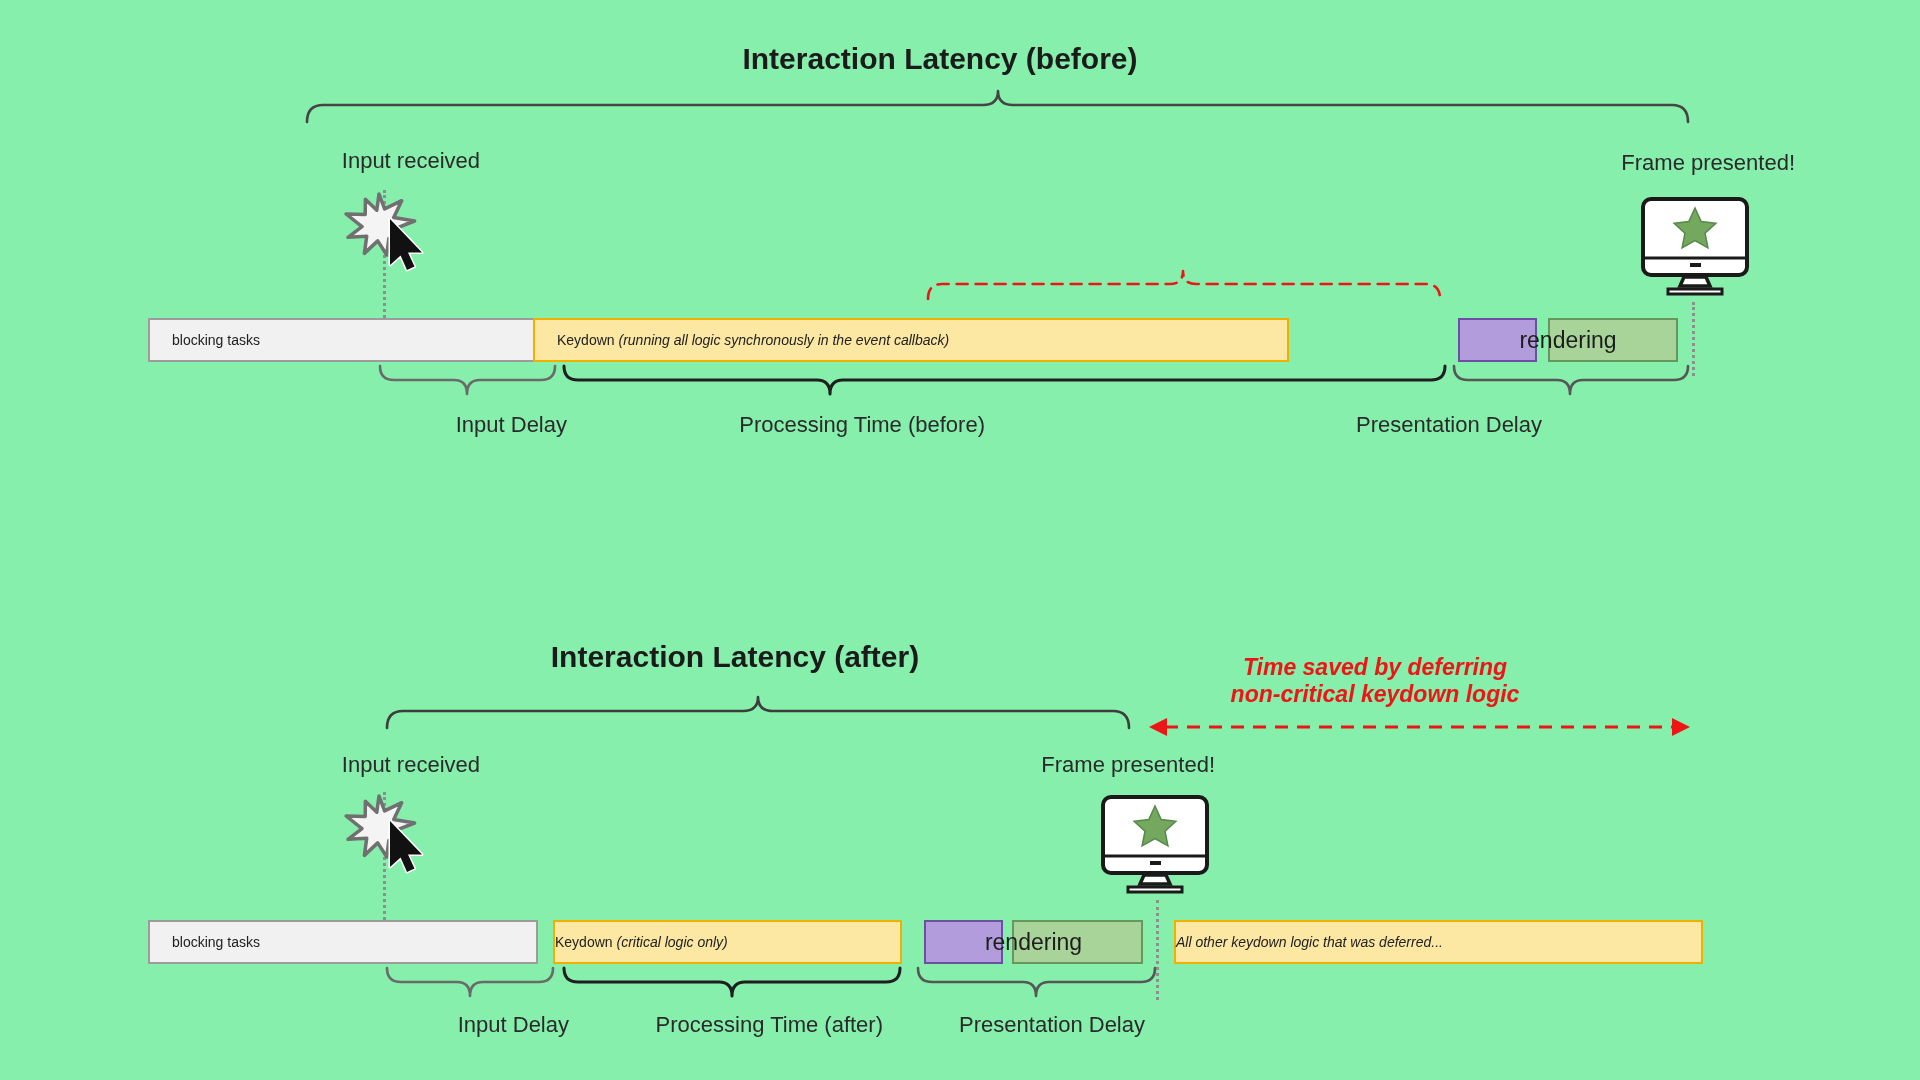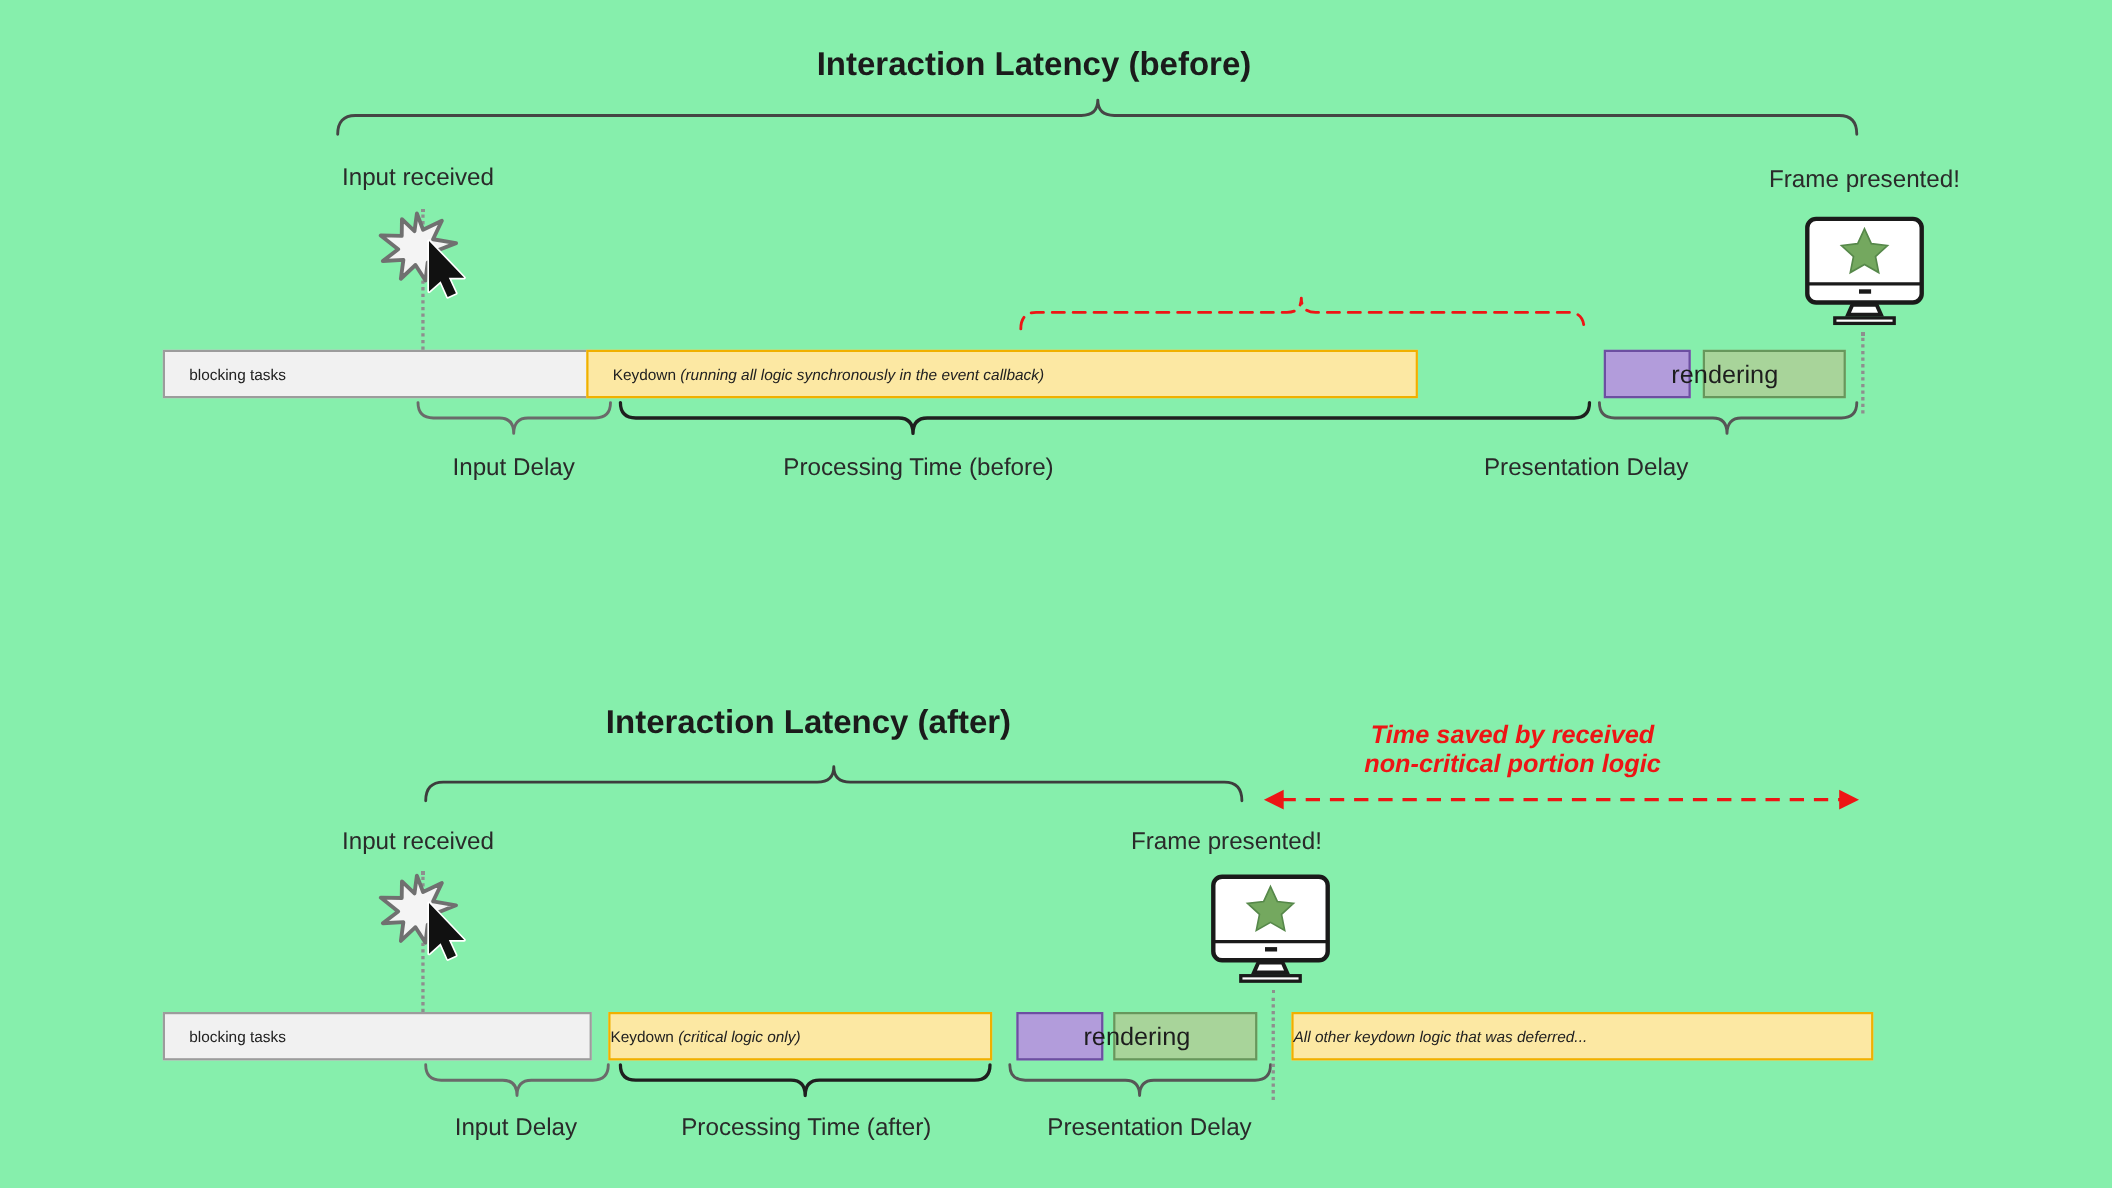--- a/index.html
+++ b/index.html
@@ -2,21 +2,21 @@
 <html style="--bar-yellow-fill: #FCE8A3; --bar-yellow-border: #F0B000; --bar-gray-fill: #F1F1F1; --bar-gray-border: #9C9C9C; --bar-purple-fill: #B29CDB; --bar-purple-border: #6C4FA1; --bar-green-fill: #A8D49A; --bar-green-border: #67975C; --annotation-red: #ED1515; --star-green: #74A85F; --text-dark: #212121;"><head>
 <meta charset="utf-8">
 <style>
   html,body{margin:0;padding:0;background:#ffffff;}
   .canvas{
     position:relative;width:1920px;height:1080px;background:#86efac;
     font-family:"Liberation Sans","DejaVu Sans",sans-serif;color:#212121;overflow:hidden;
   }
   .abs{position:absolute;}
   .title{font-size:30px;font-weight:700;text-align:center;color:#1b1b1b;}
-  .lbl{font-size:22px;text-align:center;color:#2a2a2a;white-space:nowrap;}
+  .lbl{font-size:22px;text-align:right;color:#2a2a2a;white-space:nowrap;}
   .red-note{font-size:23px;font-weight:700;font-style:italic;color:var(--annotation-red);
     text-align:center;line-height:27px;white-space:nowrap;}
   .bar{
     position:absolute;top:0;height:44px;box-sizing:border-box;border:2px solid;
     font-size:14px;line-height:40px;white-space:nowrap;overflow:visible;
   }
   .bar.gray{background:var(--bar-gray-fill);border-color:var(--bar-gray-border);padding-left:22px;}
   .bar.yellow{background:var(--bar-yellow-fill);border-color:var(--bar-yellow-border);}
   .bar.purple{background:var(--bar-purple-fill);border-color:var(--bar-purple-border);}
   .bar.green{background:var(--bar-green-fill);border-color:var(--bar-green-border);}
@@ -105,22 +105,22 @@
 
   <div class="abs">
 
     <div class="abs title" style="left:435px;top:640px;width:600px;">Interaction Latency (after)</div>
 
     <svg class="abs brace" style="left:385px;top:694px;" width="746" height="38">
       <path d="M2,34 Q2,17 18,17 L358,17 Q373,17 373,3 Q373,17 388,17 L728,17 Q744,17 744,34" stroke="#3d3d3d" stroke-width="2.6"></path>
     </svg>
 
     <div class="abs red-note" style="left:1180px;top:654px;width:390px;">
-      <div>Time saved by received</div>
-      <div>non-critical portion logic</div>
+      <div>Time saved by deferring</div>
+      <div>non-critical keydown logic</div>
     </div>
 
     <svg class="abs" style="left:1147px;top:712px;" width="545" height="30">
       <line x1="18" y1="15" x2="527" y2="15" stroke="var(--annotation-red)" stroke-width="3" stroke-dasharray="13 9"></line>
       <polygon points="2,15 20,6 20,24" fill="var(--annotation-red)"></polygon>
       <polygon points="543,15 525,6 525,24" fill="var(--annotation-red)"></polygon>
     </svg>
 
     <div class="abs lbl" style="left:280px;top:752px;width:200px;">Input received</div>
 

